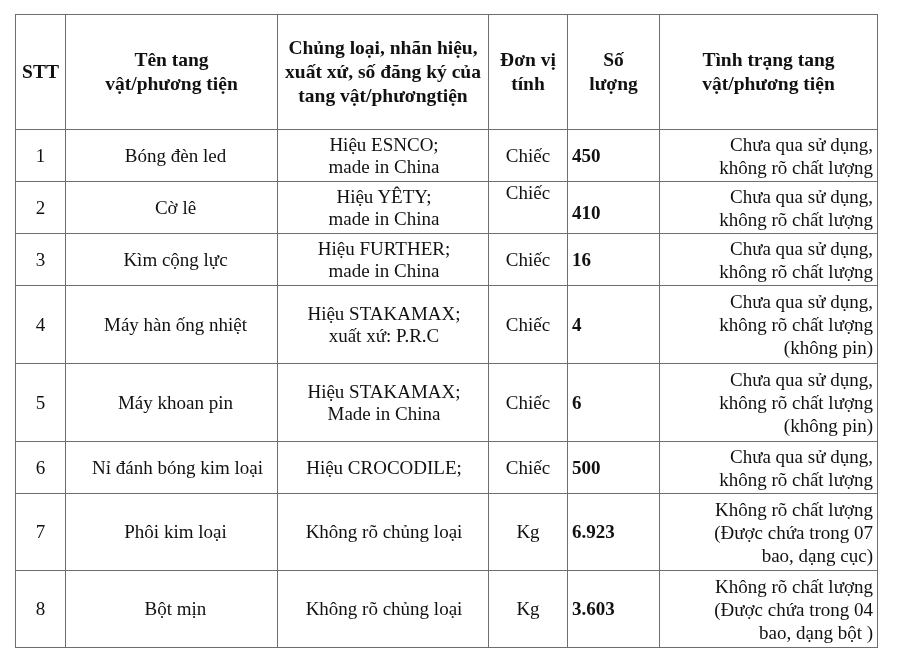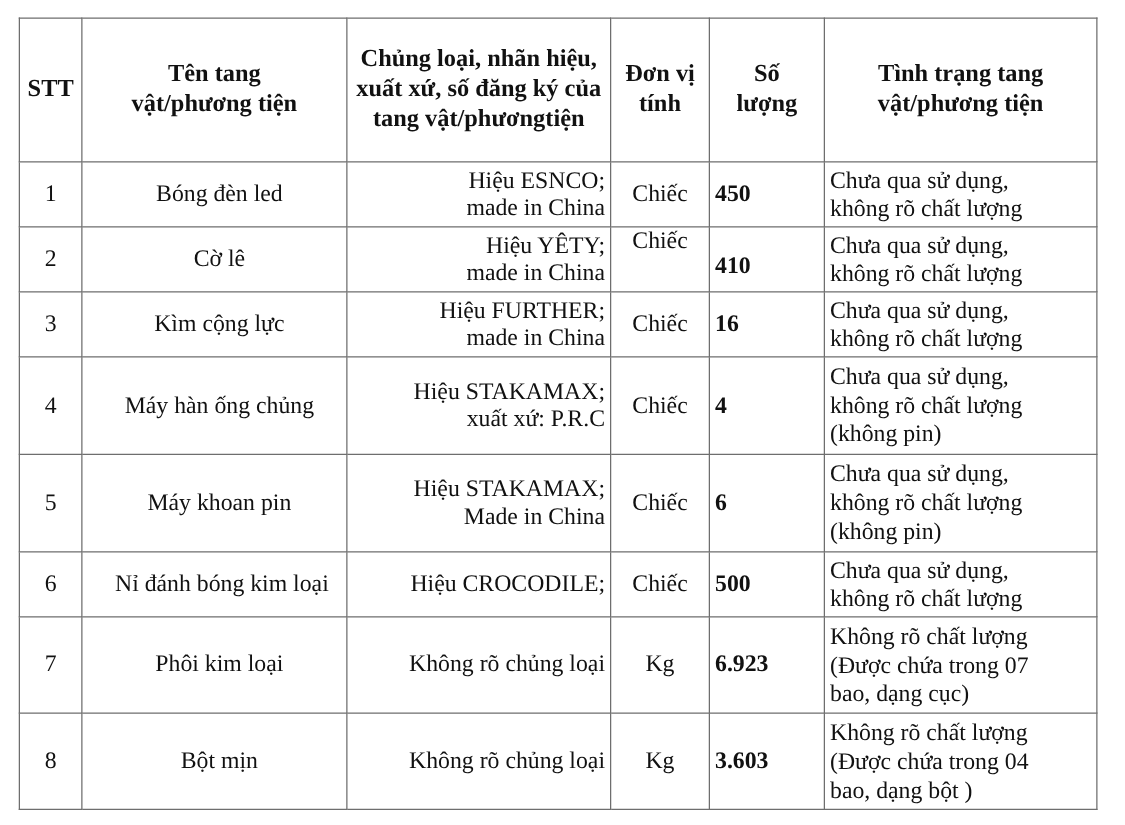--- a/index.html
+++ b/index.html
@@ -6,24 +6,24 @@
     body { width: 900px; height: 660px; position: relative; overflow: hidden;
       font-family: "Liberation Serif", "DejaVu Serif", serif; color: #111; }
     table { position: absolute; left: 15px; top: 14px; border-collapse: collapse;
       table-layout: fixed; width: 862px; }
     td, th { border: 1.5px solid #6e6e6e; padding: 0 4px; font-size: 19px; line-height: 22px;
       vertical-align: middle; }
     th { font-weight: bold; text-align: center; font-size: 19.5px; line-height: 24px; }
     tr.head { height: 115px; }
     td.c-stt { text-align: center; }
     td.c-name { text-align: center; padding-left: 12px; white-space: nowrap; overflow: hidden; }
-    td.c-brand { text-align: right; padding-left: 6px; white-space: pre-line; }
+    td.c-brand { text-align: center; padding-left: 6px; white-space: pre-line; }
     td.c-unit { text-align: center; }
     td.c-qty { text-align: left; font-weight: bold; }
-    td.c-status { text-align: left; white-space: pre-line; line-height: 23px; }
+    td.c-status { text-align: right; white-space: pre-line; line-height: 23px; }
     td.top { vertical-align: top; }
     .qty-low { display: block; padding-top: 10px; }
   </style>
 </head>
 <body>
 
 <table>
   <colgroup>
     <col style="width:50px">
     <col style="width:212px">
@@ -72,21 +72,21 @@
     <td class="c-brand">Hiệu FURTHER;
 made in China</td>
     <td class="c-unit">Chiếc</td>
     <td class="c-qty">16</td>
     <td class="c-status">Chưa qua sử dụng,
 không rõ chất lượng</td>
   </tr>
 
   <tr style="height:78px">
     <td class="c-stt">4</td>
-    <td class="c-name">Máy hàn ống chủng</td>
+    <td class="c-name">Máy hàn ống nhiệt</td>
     <td class="c-brand">Hiệu STAKAMAX;
 xuất xứ: P.R.C</td>
     <td class="c-unit">Chiếc</td>
     <td class="c-qty">4</td>
     <td class="c-status">Chưa qua sử dụng,
 không rõ chất lượng
 (không pin)</td>
   </tr>
 
   <tr style="height:78px">

